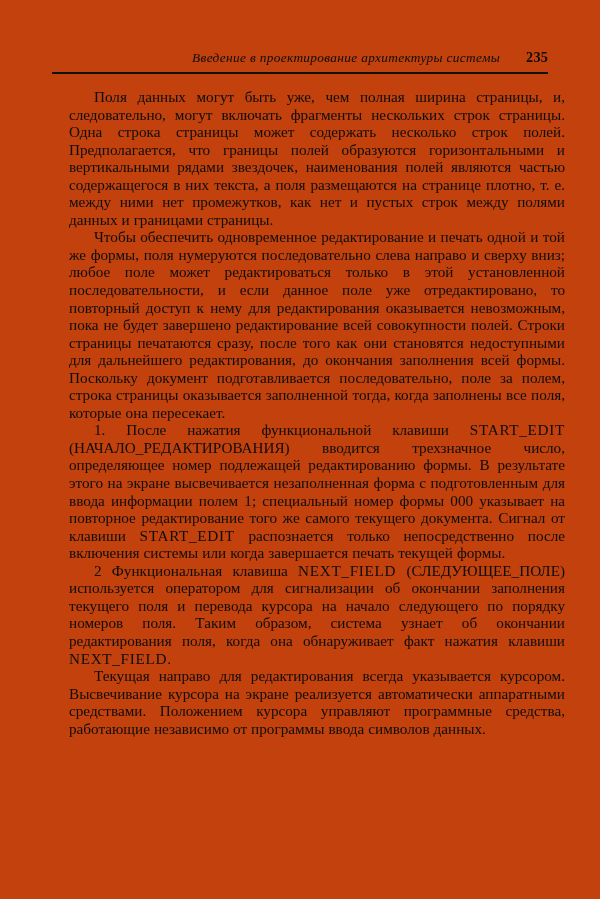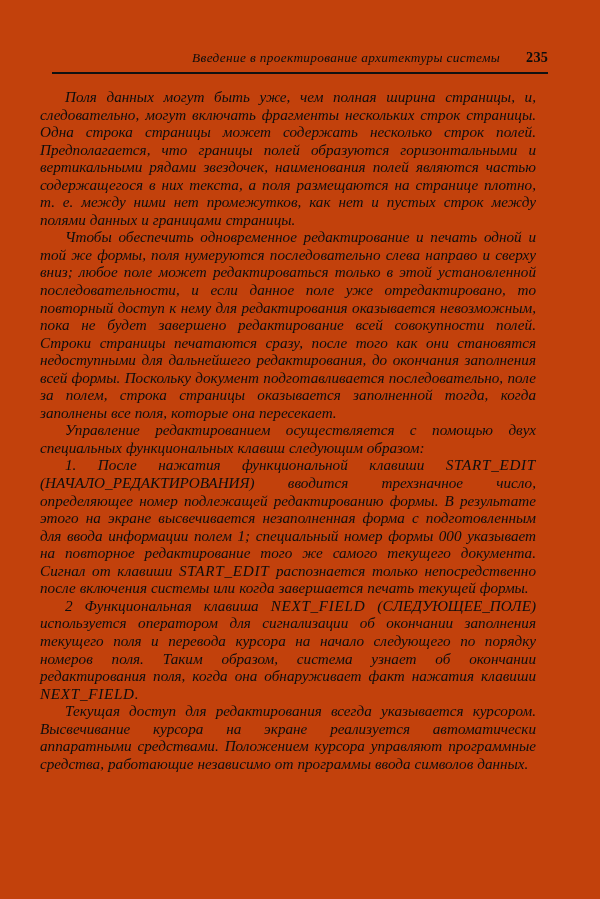--- a/index.html
+++ b/index.html
@@ -44,24 +44,23 @@
     left: 52px;
     top: 72px;
     width: 496px;
     height: 2px;
     background: #111111;
   }
 
   
   .textblock {
     position: absolute;
-    left: 40px;
+    left: 69px;
     top: 88px;
     width: 496px;
-    font-style: italic;
   }
   .para {
     margin: 0;
     font-size: 15.2px;
     line-height: 17.55px;
     text-align: justify;
     text-align-last: left;
     text-indent: 25px;
     hyphens: manual;
     word-spacing: 0.2px;
@@ -85,22 +84,21 @@
   </div>
 
   <div class="head-rule"></div>
 
   <div class="textblock">
 
     <p class="para">Поля данных могут быть уже, чем полная ширина страницы, и, следовательно, могут включать фрагменты нескольких строк страницы. Одна строка страницы может содержать несколько строк полей. Предполагается, что границы полей образуются горизонтальными и вертикальными рядами звездочек, наименования полей являются частью содержащегося в них текста, а поля размещаются на странице плотно, т. е. между ними нет промежутков, как нет и пустых строк между полями данных и границами страницы.</p>
 
     <p class="para">Чтобы обеспечить одновременное редактирование и печать одной и той же формы, поля нумеруются последовательно слева направо и сверху вниз; любое поле может редактироваться только в этой установленной последовательности, и если данное поле уже отредактировано, то повторный доступ к нему для редактирования оказывается невозможным, пока не будет завершено редактирование всей совокупности полей. Строки страницы печатаются сразу, после того как они становятся недоступными для дальнейшего редактирования, до окончания заполнения всей формы. Поскольку документ подготавливается последовательно, поле за полем, строка страницы оказывается заполненной тогда, когда заполнены все поля, которые она пересекает.</p>
 
-    <p class="para">Управление редактированием осуществляется с помощью двух специальных функциональных клавиш следующим образом:</p>
 
     <p class="para"><span>1. После нажатия функциональной клавиши </span><span class="kbd">START_EDIT</span><span> (НАЧАЛО_РЕДАКТИРОВАНИЯ) вводится трехзначное число, определяющее номер подлежащей редактированию формы. В результате этого на экране высвечивается незаполненная форма с подготовленным для ввода информации полем 1; специальный номер формы 000 указывает на повторное редактирование того же самого текущего документа. Сигнал от клавиши </span><span class="kbd">START_EDIT</span><span> распознается только непосредственно после включения системы или когда завершается печать текущей формы.</span></p>
 
     <p class="para"><span>2 Функциональная клавиша </span><span class="kbd">NEXT_FIELD</span><span> (СЛЕДУЮЩЕЕ_ПОЛЕ) используется оператором для сигнализации об окончании заполнения текущего поля и перевода курсора на начало следующего по порядку номеров поля. Таким образом, система узнает об окончании редактирования поля, когда она обнаруживает факт нажатия клавиши </span><span class="kbd">NEXT_FIELD</span><span>.</span></p>
 
-    <p class="para last-justify">Текущая доступ для редактирования всегда указывается курсором. Высвечивание курсора на экране реализуется автоматически аппаратными средствами. Положением курсора управляют программные средства, работающие независимо от программы ввода символов данных.</p>
+    <p class="para last-justify">Текущая направо для редактирования всегда указывается курсором. Высвечивание курсора на экране реализуется автоматически аппаратными средствами. Положением курсора управляют программные средства, работающие независимо от программы ввода символов данных.</p>
 
   </div>
 </div>
 
 </body></html>

